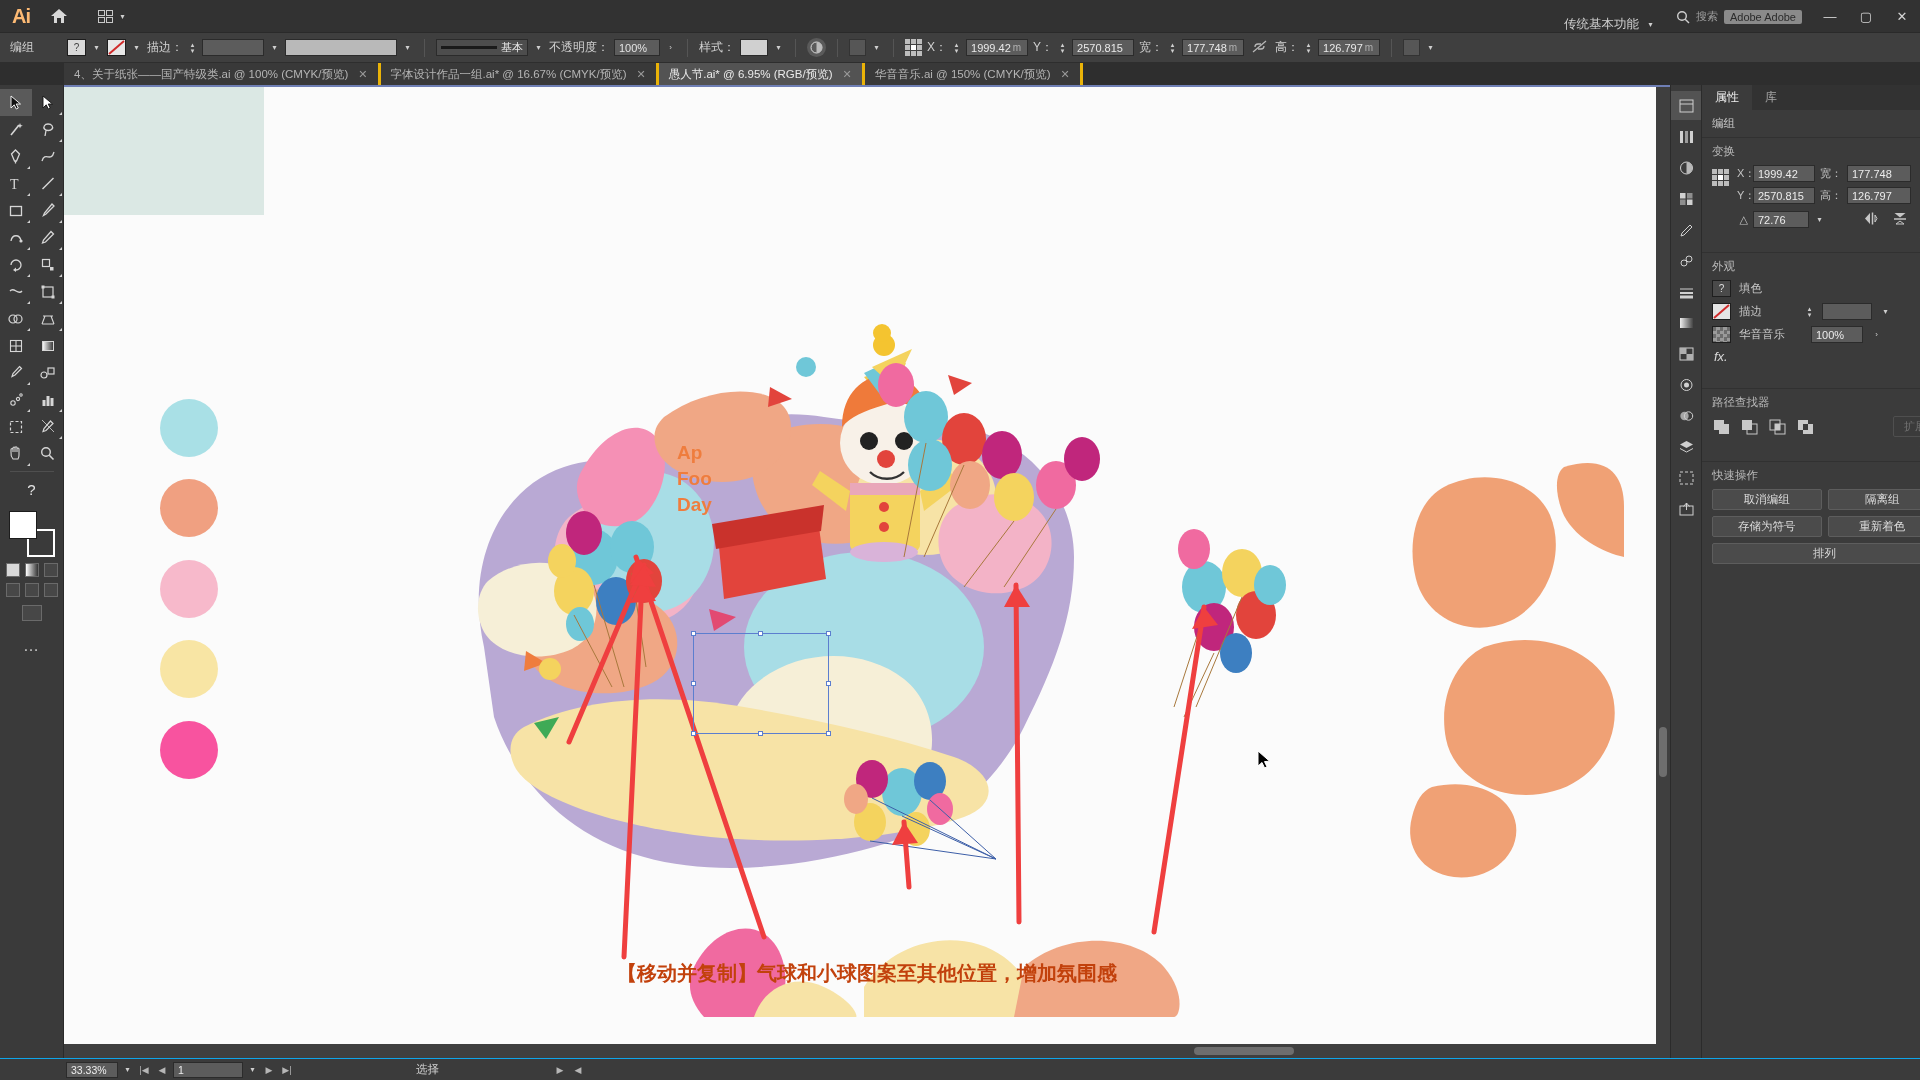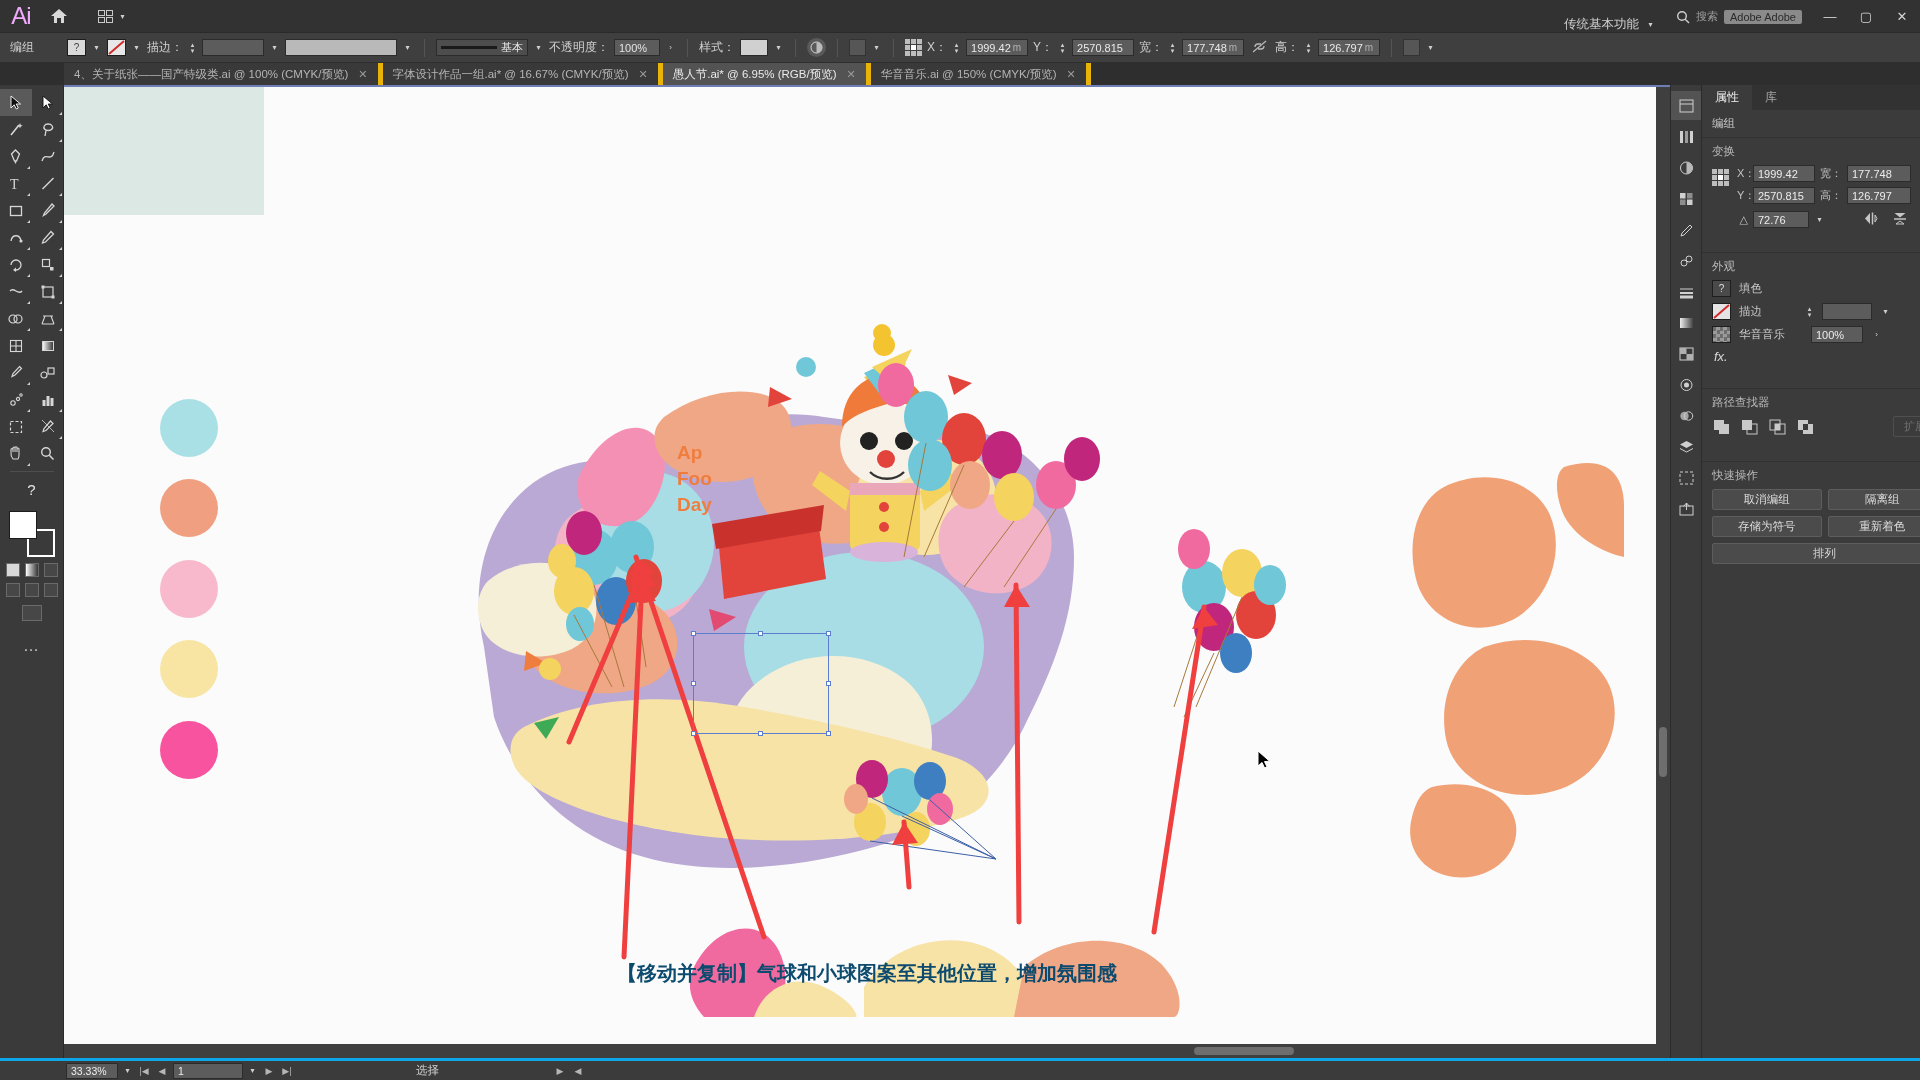--- a/index.html
+++ b/index.html
@@ -6,21 +6,21 @@
   html,body { width:1920px; height:1080px; overflow:hidden; }
   body {
     font-family: "Liberation Sans", "DejaVu Sans", sans-serif;
     background:#3b3b3b; color:#c8c8c8; font-size:12px;
     -webkit-font-smoothing:antialiased;
   }
   .app { position:relative; width:1920px; height:1080px; display:flex; flex-direction:column; }
 
   
   .menubar { height:33px; background:#323232; display:flex; align-items:center; flex:0 0 33px; position:relative; border-bottom:1px solid #2a2a2a;}
-  .ai-logo { width:42px; height:33px; display:flex; align-items:center; justify-content:center; color:#f0abfc; font-weight:normal; font-size:24px; letter-spacing:-1px;}
+  .ai-logo { width:42px; height:33px; display:flex; align-items:center; justify-content:center; color:#fdba74; font-weight:bold; font-size:20px; letter-spacing:-1px;}
   .home-ico { width:34px; height:33px; display:flex; align-items:center; justify-content:center;}
   .menu-items { display:flex; align-items:center; margin-left:14px; }
   .menu-item { padding:4px 11px; font-size:13px; color:#cfcfcf; white-space:nowrap; }
   .menu-extra { display:flex; align-items:center; margin-left:22px; gap:4px; color:#c0c0c0;}
   .topright { position:absolute; right:0; top:0; height:33px; display:flex; align-items:center; gap:0;}
   .workspace-sel { display:flex; align-items:center; gap:6px; padding:3px 10px; font-size:12.5px; color:#d0d0d0;margin-top:16px;}
   .stock-box { display:flex; align-items:center; gap:6px; padding:0 10px; height:33px;}
   .stock-search { display:flex; align-items:center; gap:5px; font-size:11.5px; color:#b4b4b4; }
   .adobe-stock { background:#8a8a8a; color:#2b2b2b; font-size:11px; padding:1px 6px; border-radius:2px;}
   .winbtns { display:flex; align-items:center; }
@@ -43,21 +43,21 @@
   .spin { display:inline-flex; flex-direction:column; width:9px; line-height:6px; font-size:7px; color:#cfcfcf; align-items:center;}
   .unit { font-size:10px; color:#b0b0b0; margin-left:2px;}
   .refpt { width:17px; height:17px; display:grid; grid-template-columns:repeat(3,1fr); grid-template-rows:repeat(3,1fr); gap:1px;}
   .refpt i { background:#bdbdbd; display:block;}
   .refpt i.on { background:#fff;}
   .circ-ico { width:19px; height:19px; border-radius:50%; background:#5a5a5a; display:flex; align-items:center; justify-content:center; font-size:11px; color:#ddd;}
   .grid-ico { width:17px; height:17px; background:#565656; border:1px solid #333;}
 
   
   .doctabs { height:22px; background:#2e2e2e; display:flex; align-items:stretch; flex:0 0 22px; padding-left:64px;}
-  .dtab { display:flex; align-items:center; gap:10px; padding:0 10px; font-size:11.5px; color:#b4b4b4; border-right:5px solid #eab308; white-space:nowrap; background:#393939;}
+  .dtab { display:flex; align-items:center; gap:10px; padding:0 10px; font-size:11.5px; color:#b4b4b4; border-right:3px solid #eab308; white-space:nowrap; background:#393939;}
   .dtab.active { background:#535353; color:#eaeaea;}
   .dtab .x { font-size:11px; color:#9a9a9a;}
 
   
   .bodyrow { flex:1; display:flex; min-height:0; }
 
   
   .toolbar { width:64px; background:#3a3a3a; border-right:1px solid #2a2a2a; display:flex; flex-direction:column; align-items:center; padding-top:4px; flex:0 0 64px;}
   .tgrid { display:grid; grid-template-columns:32px 32px; }
   .tool { width:32px; height:27px; display:flex; align-items:center; justify-content:center; position:relative; color:#d2d2d2;}
@@ -106,31 +106,31 @@
   .ap-box { width:19px; height:17px; border:1px solid #1e1e1e; background:#4a4a4a; display:flex; align-items:center; justify-content:center; font-size:10px; color:#ddd;}
   .ap-lab { font-size:11.5px; color:#c6c6c6; width:58px;}
   .pf-row { display:flex; gap:9px; align-items:center;}
   .pf-ico { width:19px; height:17px; display:flex; align-items:center; justify-content:center;}
   .qa-grid { display:grid; grid-template-columns:1fr 1fr; gap:6px;}
   .qbtn { height:21px; background:#4b4b4b; border:1px solid #5d5d5d; border-radius:2px; display:flex; align-items:center; justify-content:center; font-size:11.5px; color:#dcdcdc;}
   .qbtn.full { grid-column:1 / span 2;}
   .dots { text-align:right; font-size:11px; color:#9a9a9a; letter-spacing:2px; padding-top:3px;}
 
   
-  .statusbar { height:22px; flex:0 0 22px; background:#3b3b3b; display:flex; align-items:center; gap:4px; padding-left:66px; font-size:11px; color:#c5c5c5; border-top:3px solid #0ea5e9;}
+  .statusbar { height:22px; flex:0 0 22px; background:#3b3b3b; display:flex; align-items:center; gap:4px; padding-left:66px; font-size:11px; color:#c5c5c5; border-top:1px solid #0ea5e9;}
   .zoomfield { width:52px; height:16px; background:#5c5c5c; border:1px solid #2b2b2b; display:flex; align-items:center; padding-left:4px; font-size:10.5px; color:#ededed;}
   .pagefield { width:70px; height:16px; background:#5c5c5c; border:1px solid #2b2b2b; display:flex; align-items:center; padding-left:4px; font-size:10.5px; color:#ededed;}
   .navbtn { width:14px; text-align:center; color:#b6b6b6; font-size:9px;}
   .statussel { margin-left:118px; font-size:11.5px; color:#d2d2d2;}
 
   
   .selbox { position:absolute; border:1px solid #5c7ecf; }
   .selbox .h { position:absolute; width:5px; height:5px; background:#ffffff; border:1px solid #5c7ecf;}
   .cursor-arrow { position:absolute; pointer-events:none;}
-  .annotation { position:absolute; font-size:20px; color:#0c4a6e; font-weight:bold; white-space:nowrap; font-family:Liberation Sans, sans-serif;}
+  .annotation { position:absolute; font-size:20px; color:#c2410c; font-weight:bold; white-space:nowrap; font-family:Liberation Sans, sans-serif;}
   .palette-dot { position:absolute; border-radius:50%; }
 </style>
 </head>
 <body>
 
 <div class="app">
 
   <div class="menubar">
     <div class="ai-logo">Ai</div>
     <div class="home-ico">

